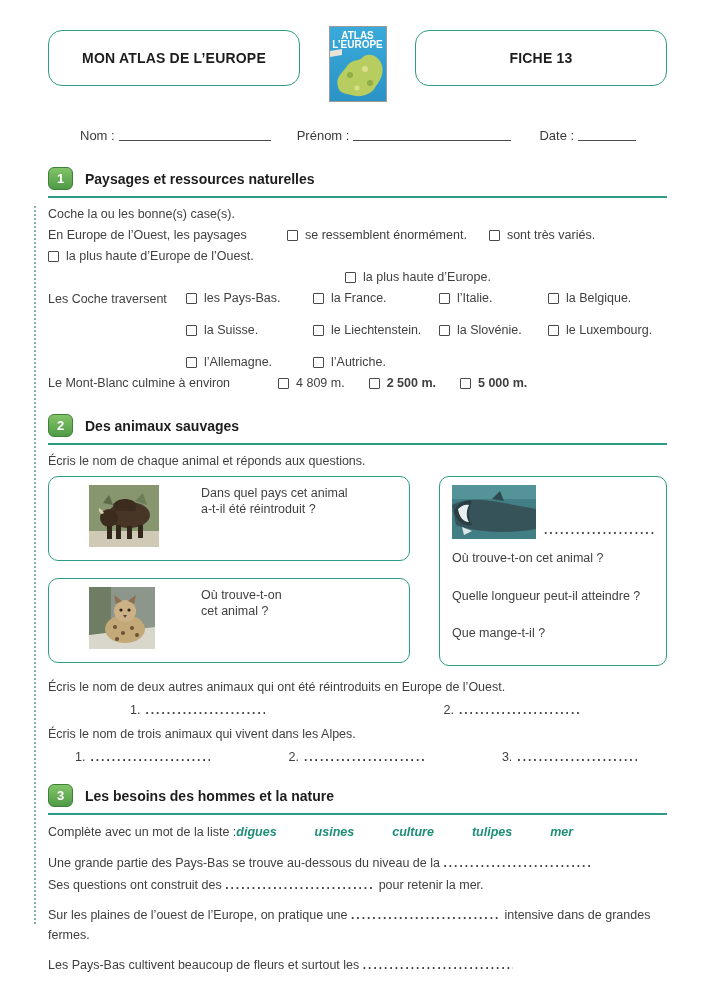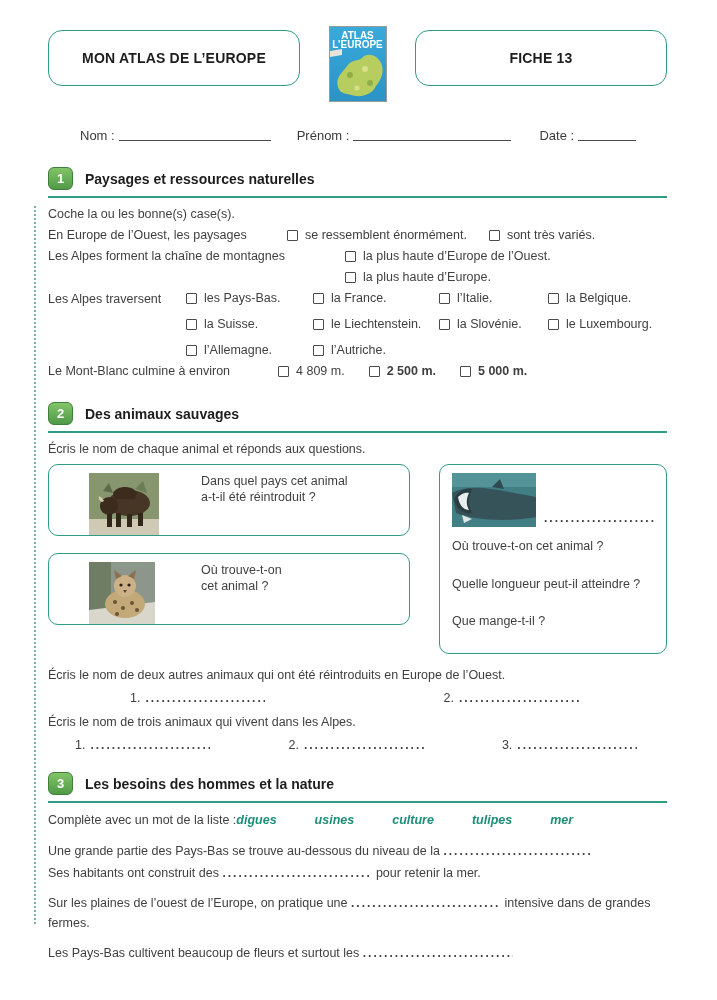--- a/index.html
+++ b/index.html
@@ -44,28 +44,28 @@
   .sec-title { font-weight:bold; font-size:14px; color:#1d1d1d; }
   .instruction { font-size:12.5px; margin-top:9px; }
 
   .line { display:flex; align-items:center; margin-top:7px; font-size:12.5px; }
   .stem { display:inline-block; }
   .w-q1 { width:239px; } .w-q2 { width:297px; } .w-q3 { width:138px; } .w-q4 { width:230px; }
   .option { display:inline-flex; align-items:center; }
   .ml22 { margin-left:22px; } .ml24 { margin-left:24px;font-weight:bold; }
   .cb { display:inline-block; width:11px; height:11px; border:1.6px solid #4a4a4a;
         border-radius:1px; margin-right:7px; flex:none; background:#fff; }
-  .q3-grid { display:grid; grid-template-columns:127px 126px 109px auto; row-gap:12px; flex:1; align-items:center; }
+  .q3-grid { display:grid; grid-template-columns:127px 126px 109px auto; row-gap:18px; flex:1; align-items:center; }
 
   
   .animal-area { display:flex; margin-top:8px; }
   .animal-left { width:362px; }
   .animal-right { width:228px; margin-left:29px; }
   .acard { border:1.6px solid #2e9b86; border-radius:10px; background:#fff; padding:8px 12px 9px 12px; }
-  .card-small { height:72px; display:flex; }
+  .card-small { height:85px; display:flex; }
   .card-small + .card-small { margin-top:17px; }
   .c-left { width:140px; display:flex; flex-direction:column; }
   .c-left .imgwrap { margin-left:28px; }
   .c-left .dots { margin-top:auto; }
   .c-right { width:205px; margin-left:auto; display:flex; flex-direction:column; }
   .qtext { font-size:12.5px; line-height:16px; }
   .dots { font-weight:bold; letter-spacing:2px; white-space:nowrap; overflow:hidden;
           display:inline-block; font-size:12px; color:#3f3f3f; }
   .d-right { width:203px; margin-top:9px; }
   .d-left { width:155px; }
@@ -142,36 +142,35 @@
         <span class="cb"></span>
         <span>se ressemblent énormément.</span>
       </span>
       <span class="option ml22">
         <span class="cb"></span>
         <span>sont très variés.</span>
       </span>
     </div>
 
     <div class="line">
-      <span class="stem w-q2">Les Alpes forment la chaîne de montagnes</span>
       <span class="option">
         <span class="cb"></span>
         <span>la plus haute d’Europe de l’Ouest.</span>
       </span>
     </div>
     <div class="line">
       <span class="stem w-q2"></span>
       <span class="option">
         <span class="cb"></span>
         <span>la plus haute d’Europe.</span>
       </span>
     </div>
 
     <div class="line" style="align-items:flex-start;">
-      <span class="stem w-q3" style="padding-top:1px;">Les Alpes traversent</span>
+      <span class="stem w-q3" style="padding-top:1px;">Les Coche traversent</span>
       <div class="q3-grid">
         <span class="option">
             <span class="cb"></span>
             <span>les Pays-Bas.</span>
           </span>
         <span class="option">
             <span class="cb"></span>
             <span>la France.</span>
           </span>
         <span class="option">
@@ -359,21 +358,21 @@
       <span class="word">usines</span>
       <span class="word">culture</span>
       <span class="word">tulipes</span>
       <span class="word">mer</span>
     </div>
 
     <p class="fill" style="margin-top:14px;">
       <span>Une grande partie des Pays-Bas se trouve au-dessous du niveau de la </span><span class="dots">........................................................</span>
     </p>
     <p class="fill tight">
-      <span>Ses habitants ont construit des </span><span class="dots">........................................................</span><span> pour retenir la mer.</span>
+      <span>Ses questions ont construit des </span><span class="dots">........................................................</span><span> pour retenir la mer.</span>
     </p>
     <p class="fill">
       <span>Sur les plaines de l’ouest de l’Europe, on pratique une </span><span class="dots">........................................................</span><span> intensive dans de grandes fermes.</span>
     </p>
     <p class="fill">
       <span>Les Pays-Bas cultivent beaucoup de fleurs et surtout les </span><span class="dots">........................................................</span>
     </p>
 
   </div>
 

